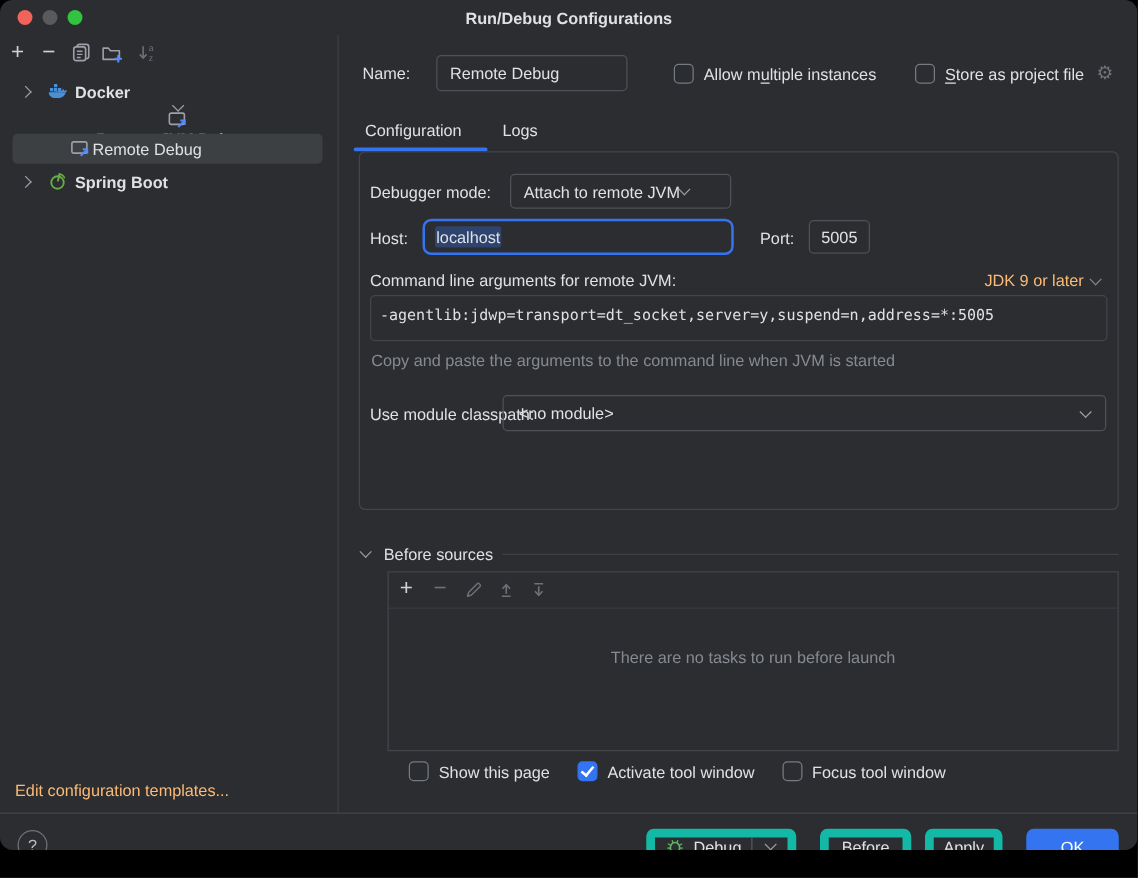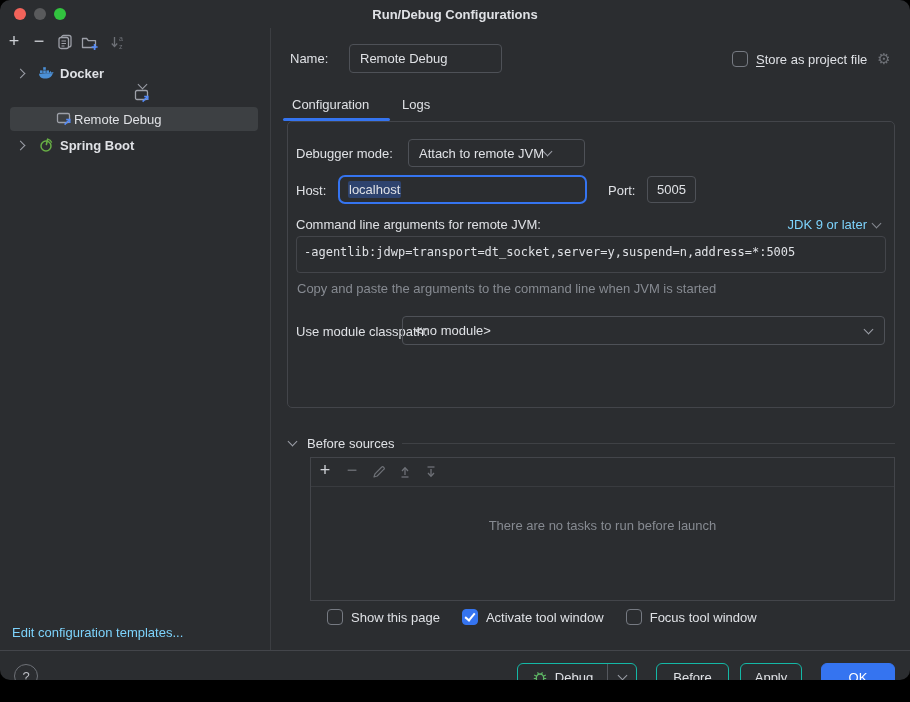--- a/index.html
+++ b/index.html
@@ -18,37 +18,37 @@
 
   
   .field{border:1px solid #4e5157;border-radius:4px;box-sizing:border-box;display:flex;align-items:center;padding:0 10px;background:transparent;}
   .chev{display:inline-block;width:6px;height:6px;border-right:1.6px solid currentColor;border-bottom:1.6px solid currentColor;flex:none;}
   .chev.down{transform:rotate(45deg);margin-top:-3px;}
   .chev.rightd{transform:rotate(-45deg);}
   .cb{width:16px;height:16px;border:1.5px solid #767a82;border-radius:4px;box-sizing:border-box;flex:none;position:relative;background:transparent;}
   .cb.checked{background:#3574f0;border-color:#3574f0;}
   .cb.checked::after{content:"";position:absolute;left:4.2px;top:1.4px;width:4px;height:8px;border-right:2px solid #fff;border-bottom:2px solid #fff;transform:rotate(40deg);}
   .cbrow{display:flex;align-items:center;gap:8px;}
-  .btn{display:flex;align-items:center;justify-content:center;height:28px;border:1px solid #14b8a6;border-radius:6px;box-sizing:border-box;background:transparent;color:#dfe1e5;}
+  .btn{display:flex;align-items:center;justify-content:center;height:28px;border:7px solid #14b8a6;border-radius:6px;box-sizing:border-box;background:transparent;color:#dfe1e5;}
   .btn.primary{background:#3574f0;border-color:#3574f0;color:#fff;}
 
   
   .tbicon{position:absolute;width:20px;height:20px;display:flex;align-items:center;justify-content:center;}
   .glyph{font-size:18px;font-weight:300;line-height:18px;}
   .tree-row{position:absolute;left:0;width:270px;height:24px;display:flex;align-items:center;}
   .ticon{width:16px;height:16px;flex:none;display:inline-flex;}
   .sel-row{position:absolute;left:10px;top:107px;width:248px;height:24px;background:#3d4043;border-radius:4px;display:flex;align-items:center;}
 
   
   .tab{position:absolute;top:97px;color:#dfe1e5;}
   .tab-underline{position:absolute;top:118px;height:3px;border-radius:2px;background:#3574f0;}
   .groupbox{position:absolute;border:1px solid #43454a;border-radius:5px;box-sizing:border-box;}
   .mono{font-family:"DejaVu Sans Mono","Liberation Mono",monospace;font-size:12px;}
   .sel{background:#2e436e;border-radius:2px;padding:1px 1px;}
-  .link{color:#7dd3fc;}
+  .link{color:#fdba74;}
   .hline{position:absolute;height:1px;background:#3f4145;}
   .vline{position:absolute;width:1px;background:#3c3e42;}
   .gear{font-size:15px;color:#6e7177;line-height:16px;}
   .help-btn{position:absolute;width:24px;height:24px;border:1px solid #6e7177;border-radius:50%;display:flex;align-items:center;justify-content:center;color:#bcbec4;box-sizing:border-box;}
   .split-arrow{width:28px;height:100%;display:flex;align-items:center;justify-content:center;border-left:1px solid #55585e;color:#9da0a8;}
 </style>
 </head>
 <body>
 
 <div id="window">
@@ -143,20 +143,24 @@
     <span class="bold nowrap" style="margin-left:6px;">Spring Boot</span>
   </div>
 
   <div class="abs link nowrap" style="left:12px;top:625px;">Edit configuration templates...</div>
 
   <div class="abs nowrap" style="left:290px;top:51px;">Name:</div>
   <div class="abs field" style="left:349px;top:44px;width:153px;height:29px;">
     <span class="nowrap">Remote Debug</span>
   </div>
 
+  <div class="abs cbrow" style="left:539px;top:51px;">
+    <span class="cb"></span>
+    <span class="nowrap">Allow m<u>u</u>ltiple instances</span>
+  </div>
 
   <div class="abs cbrow" style="left:732px;top:51px;">
     <span class="cb"></span>
     <span class="nowrap"><u>S</u>tore as project file</span>
     <span class="gear" style="margin-left:2px;">⚙</span>
   </div>
 
   <div class="tab" style="left:292px;">Configuration</div>
   <div class="tab dim" style="left:402px;">Logs</div>
   <div class="tab-underline" style="left:283px;width:107px;"></div>

